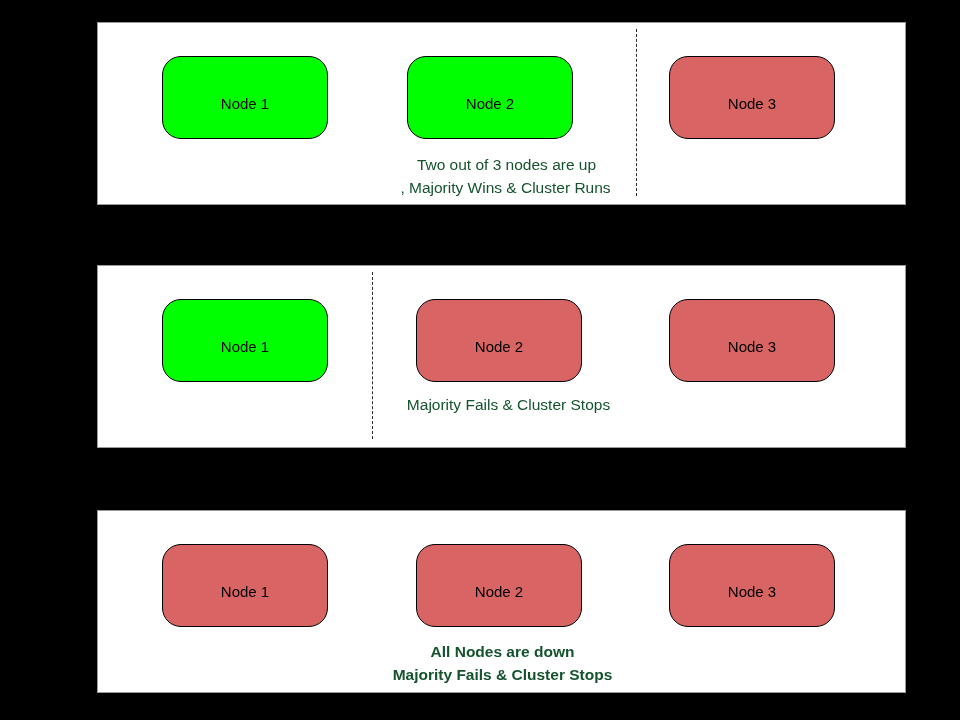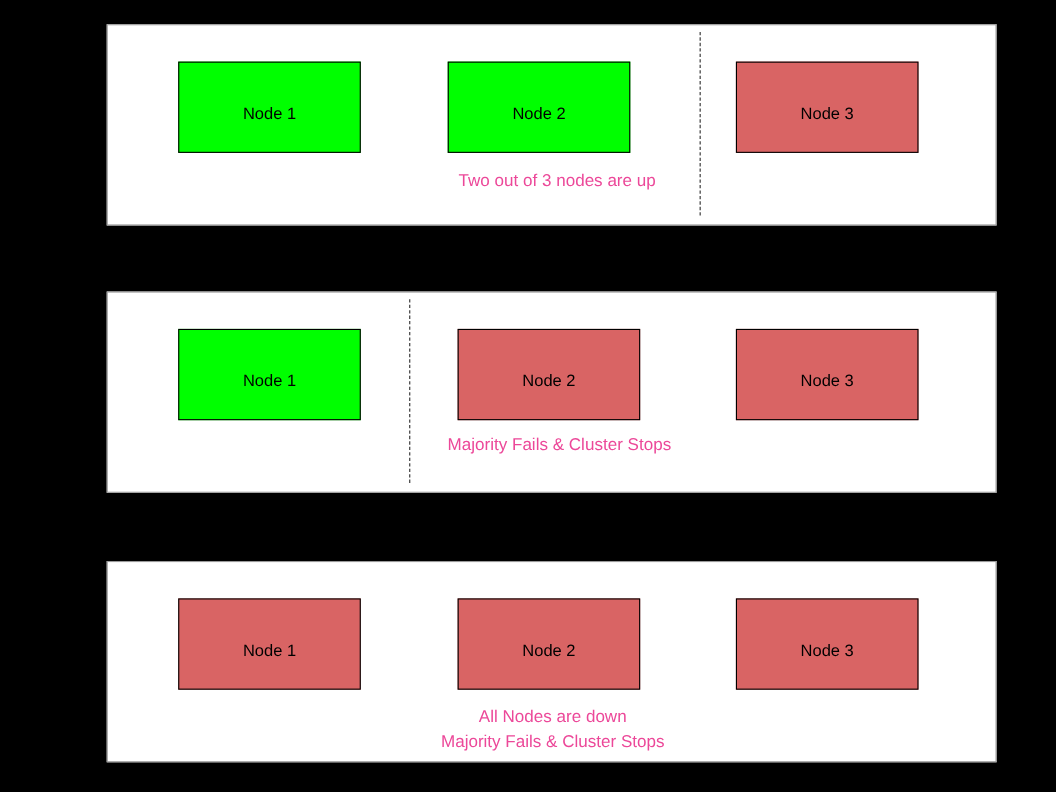--- a/index.html
+++ b/index.html
@@ -49,47 +49,47 @@
     font-family: "Liberation Sans", sans-serif;
     position: relative;
     top: 6px;
   }
 
   
   .slot-a { left: 64px;  }
   .slot-b { left: 309px; }
   .slot-b2 { left: 318px; }
   .slot-c { left: 571px; text-align: right; }
-  .node-y { top: 33px; }
+  .node-y { top: 33px; border-radius: 19px; }
 
   
   .divider {
     position: absolute;
     width: 0;
     border-left: 1.6px dashed #2a2a2a;
     top: 6px;
     height: 167px;
   }
   .divider-right { left: 538px; }
   .divider-left  { left: 274px; }
 
   
   .caption {
     position: absolute;
     left: 0;
     width: 809px;
     text-align: center;
-    color: #ec4899;
+    color: #14532d;
     font-size: 15.5px;
     line-height: 23px;
     font-family: "Liberation Sans", sans-serif;
   }
   .caption-0 { top: 130px; }
   .caption-1 { top: 127px; }
-  .caption-2 { top: 129px; }
+  .caption-2 { top: 129px; font-weight: bold; }
 
   .caption .cap-line { display: block; white-space: pre; }
 
   
   .caption-0 .cap-line-1 { transform: translateX(4px); }
   .caption-0 .cap-line-2 { transform: translateX(3px); }
   .caption-1 .cap-line-1 { transform: translateX(6px); }
   .caption-1 .cap-line-2 { transform: translateX(6px); }
 </style>
 </head>
@@ -108,20 +108,21 @@
     <div class="node-box node-y slot-b" style="background-color: rgb(0, 255, 0);">
       <span class="node-label">Node 2</span>
     </div>
 
     <div class="node-box node-y slot-c" style="background-color: rgb(217, 100, 100);">
       <span class="node-label">Node 3</span>
     </div>
 
     <div class="caption caption-0">
       <span class="cap-line cap-line-1">Two out of 3 nodes are up</span>
+      <span class="cap-line cap-line-2">, Majority Wins &amp; Cluster Runs</span>
     </div>
   </div>
 
   <div class="panel" id="panel-1">
 
     <div class="divider divider-left"></div>
 
     <div class="node-box node-y slot-a" style="background-color: rgb(0, 255, 0);">
       <span class="node-label">Node 1</span>
     </div>

